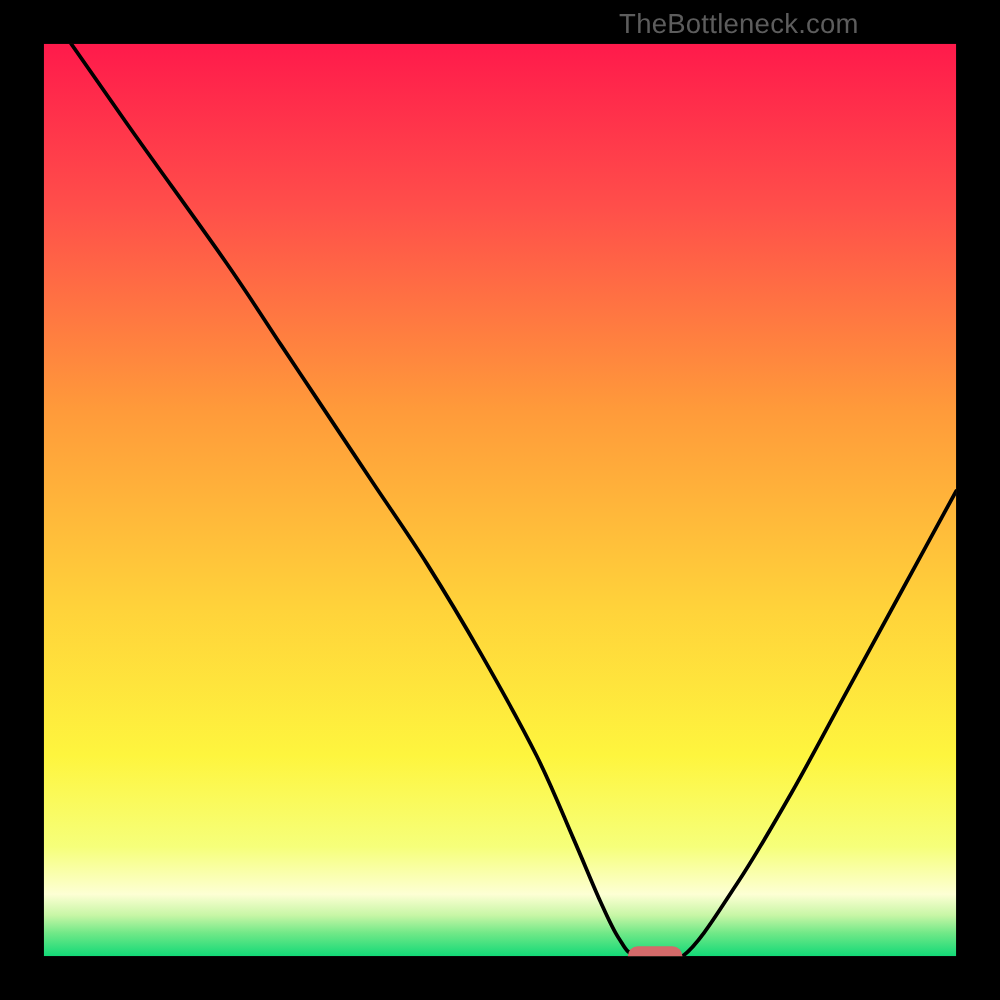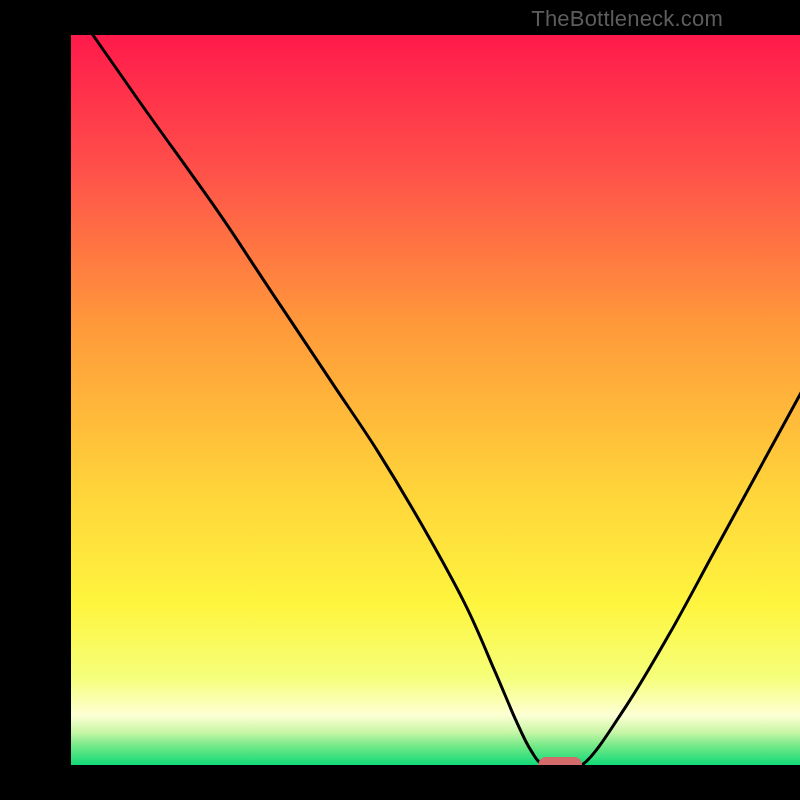--- a/index.html
+++ b/index.html
@@ -9,21 +9,20 @@
     height: 800px;
     background: #000;
     font-family: Arial, Helvetica, sans-serif;
     overflow: hidden;
   }
   .frame {
     position: relative;
     width: 701px;
     height: 800px;
     background: #000;
-    margin-left: 36px;
   }
   .watermark {
     position: absolute;
     top: 6px;
     right: 14px;
     color: #5d5d5d;
     font-size: 22px;
     font-weight: 500;
     letter-spacing: 0.2px;
   }

